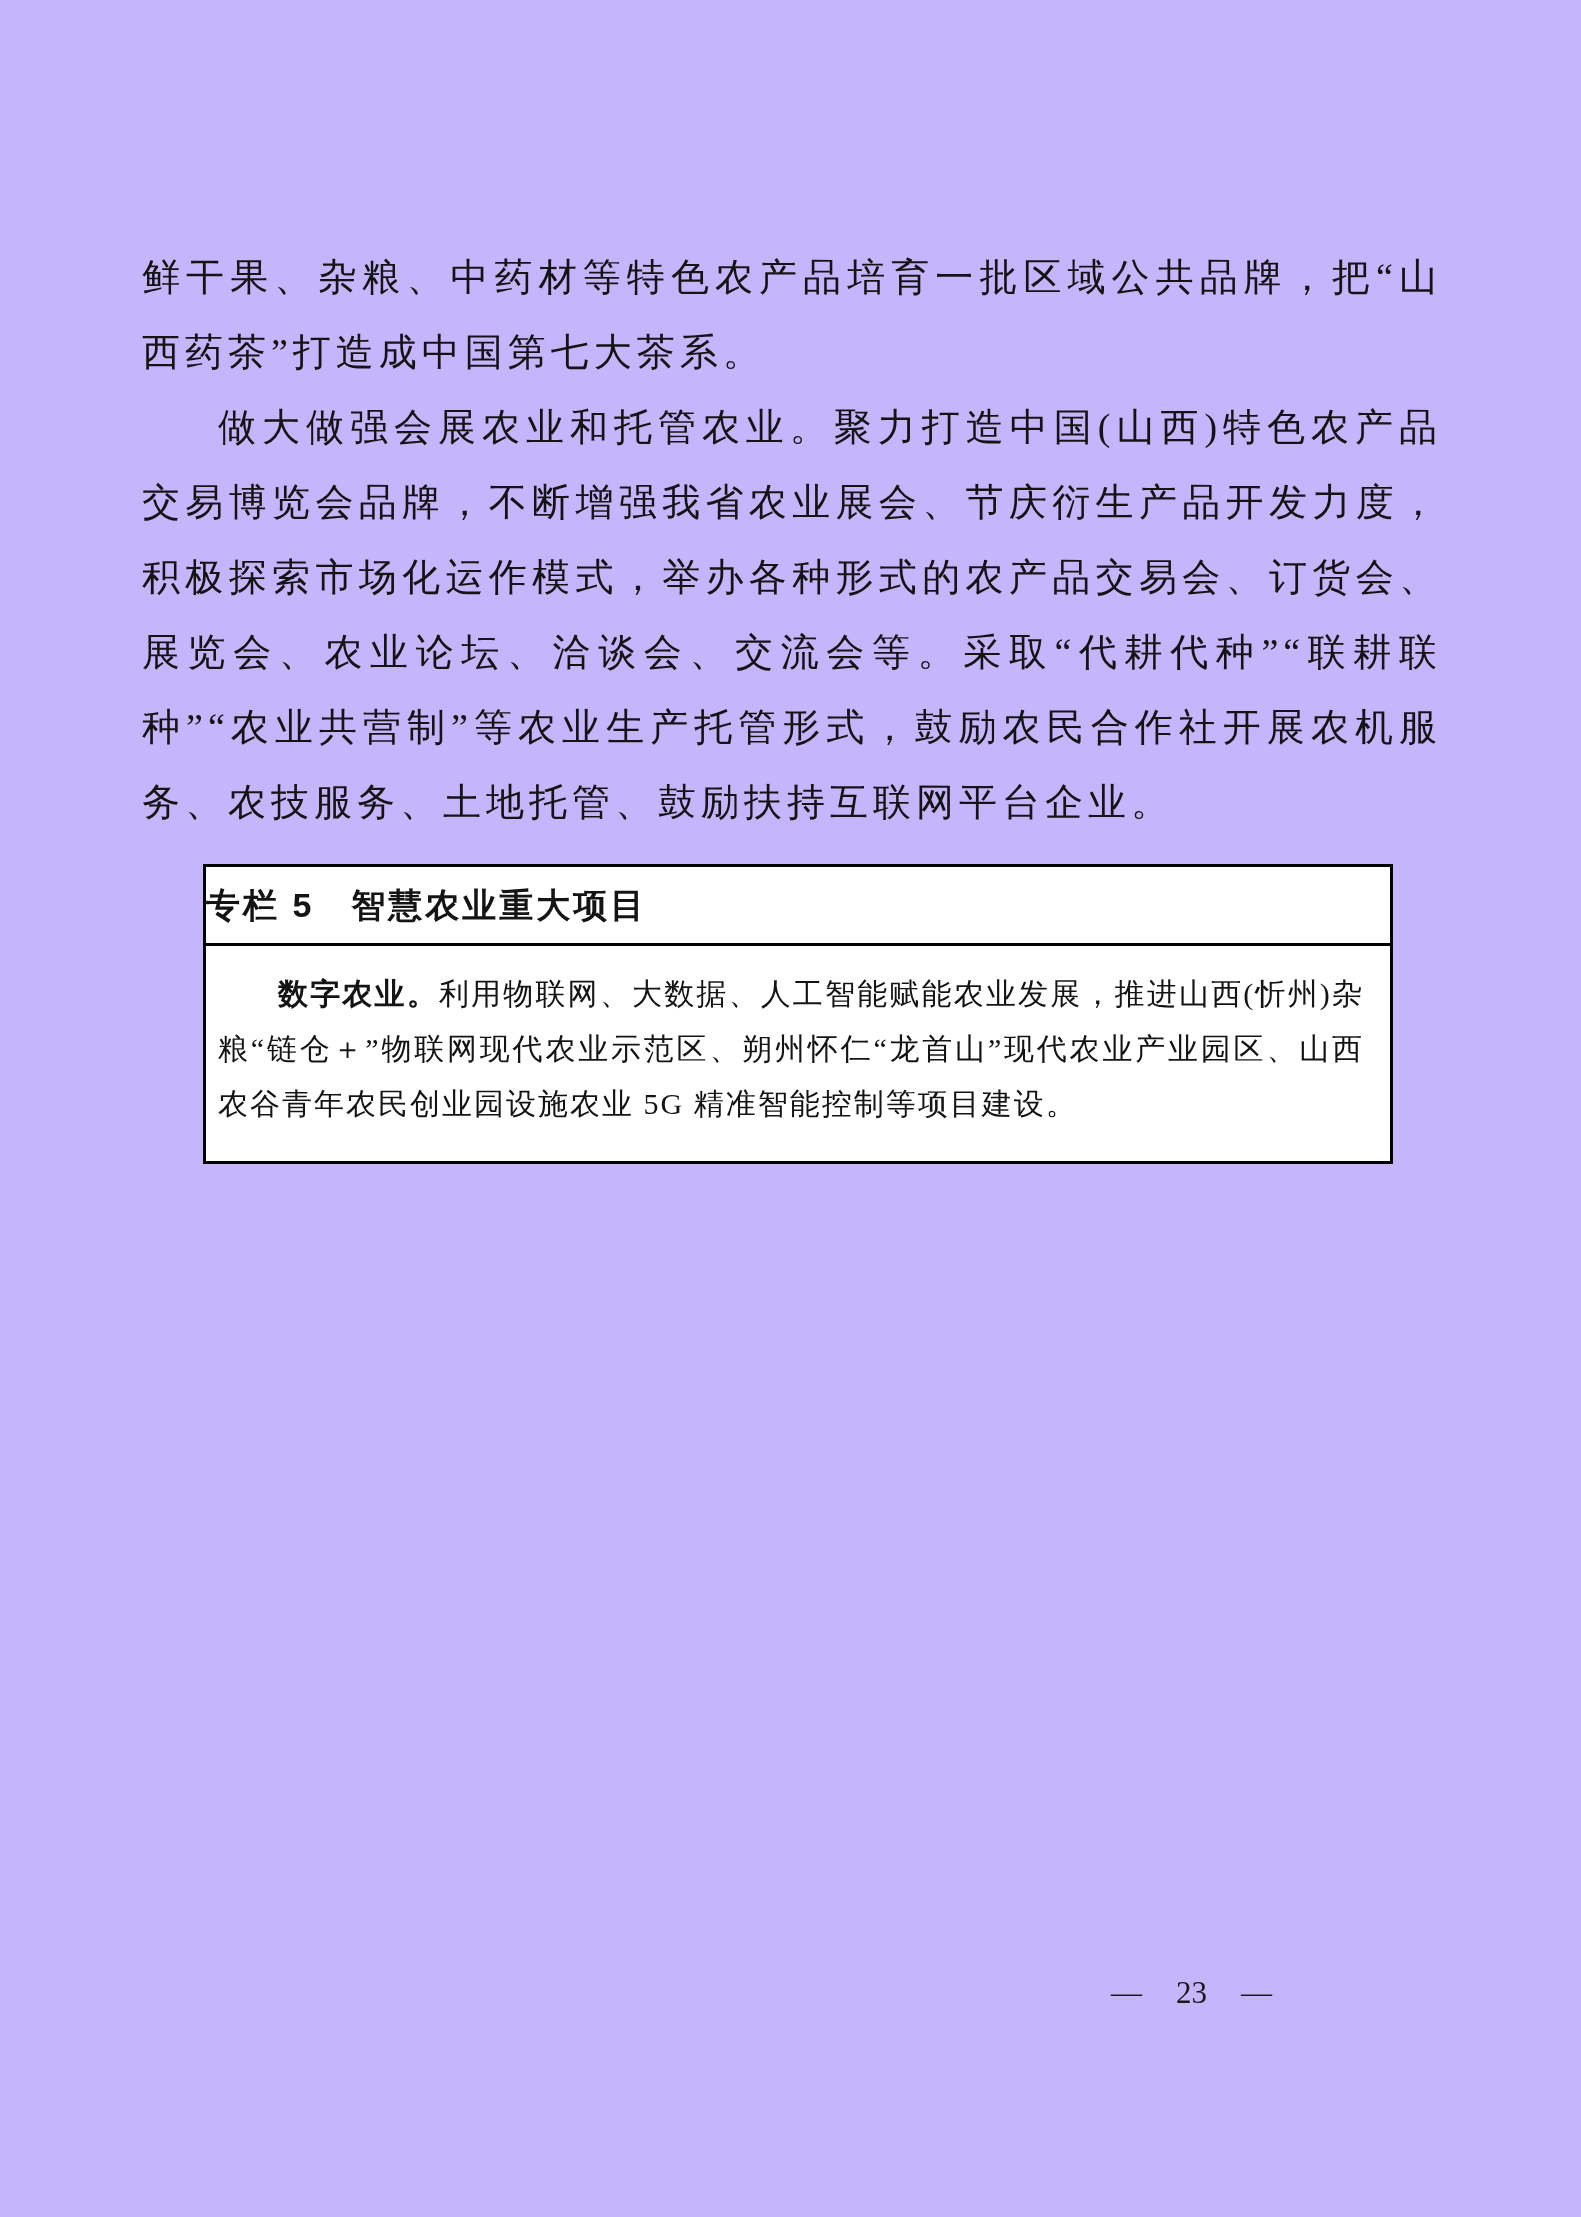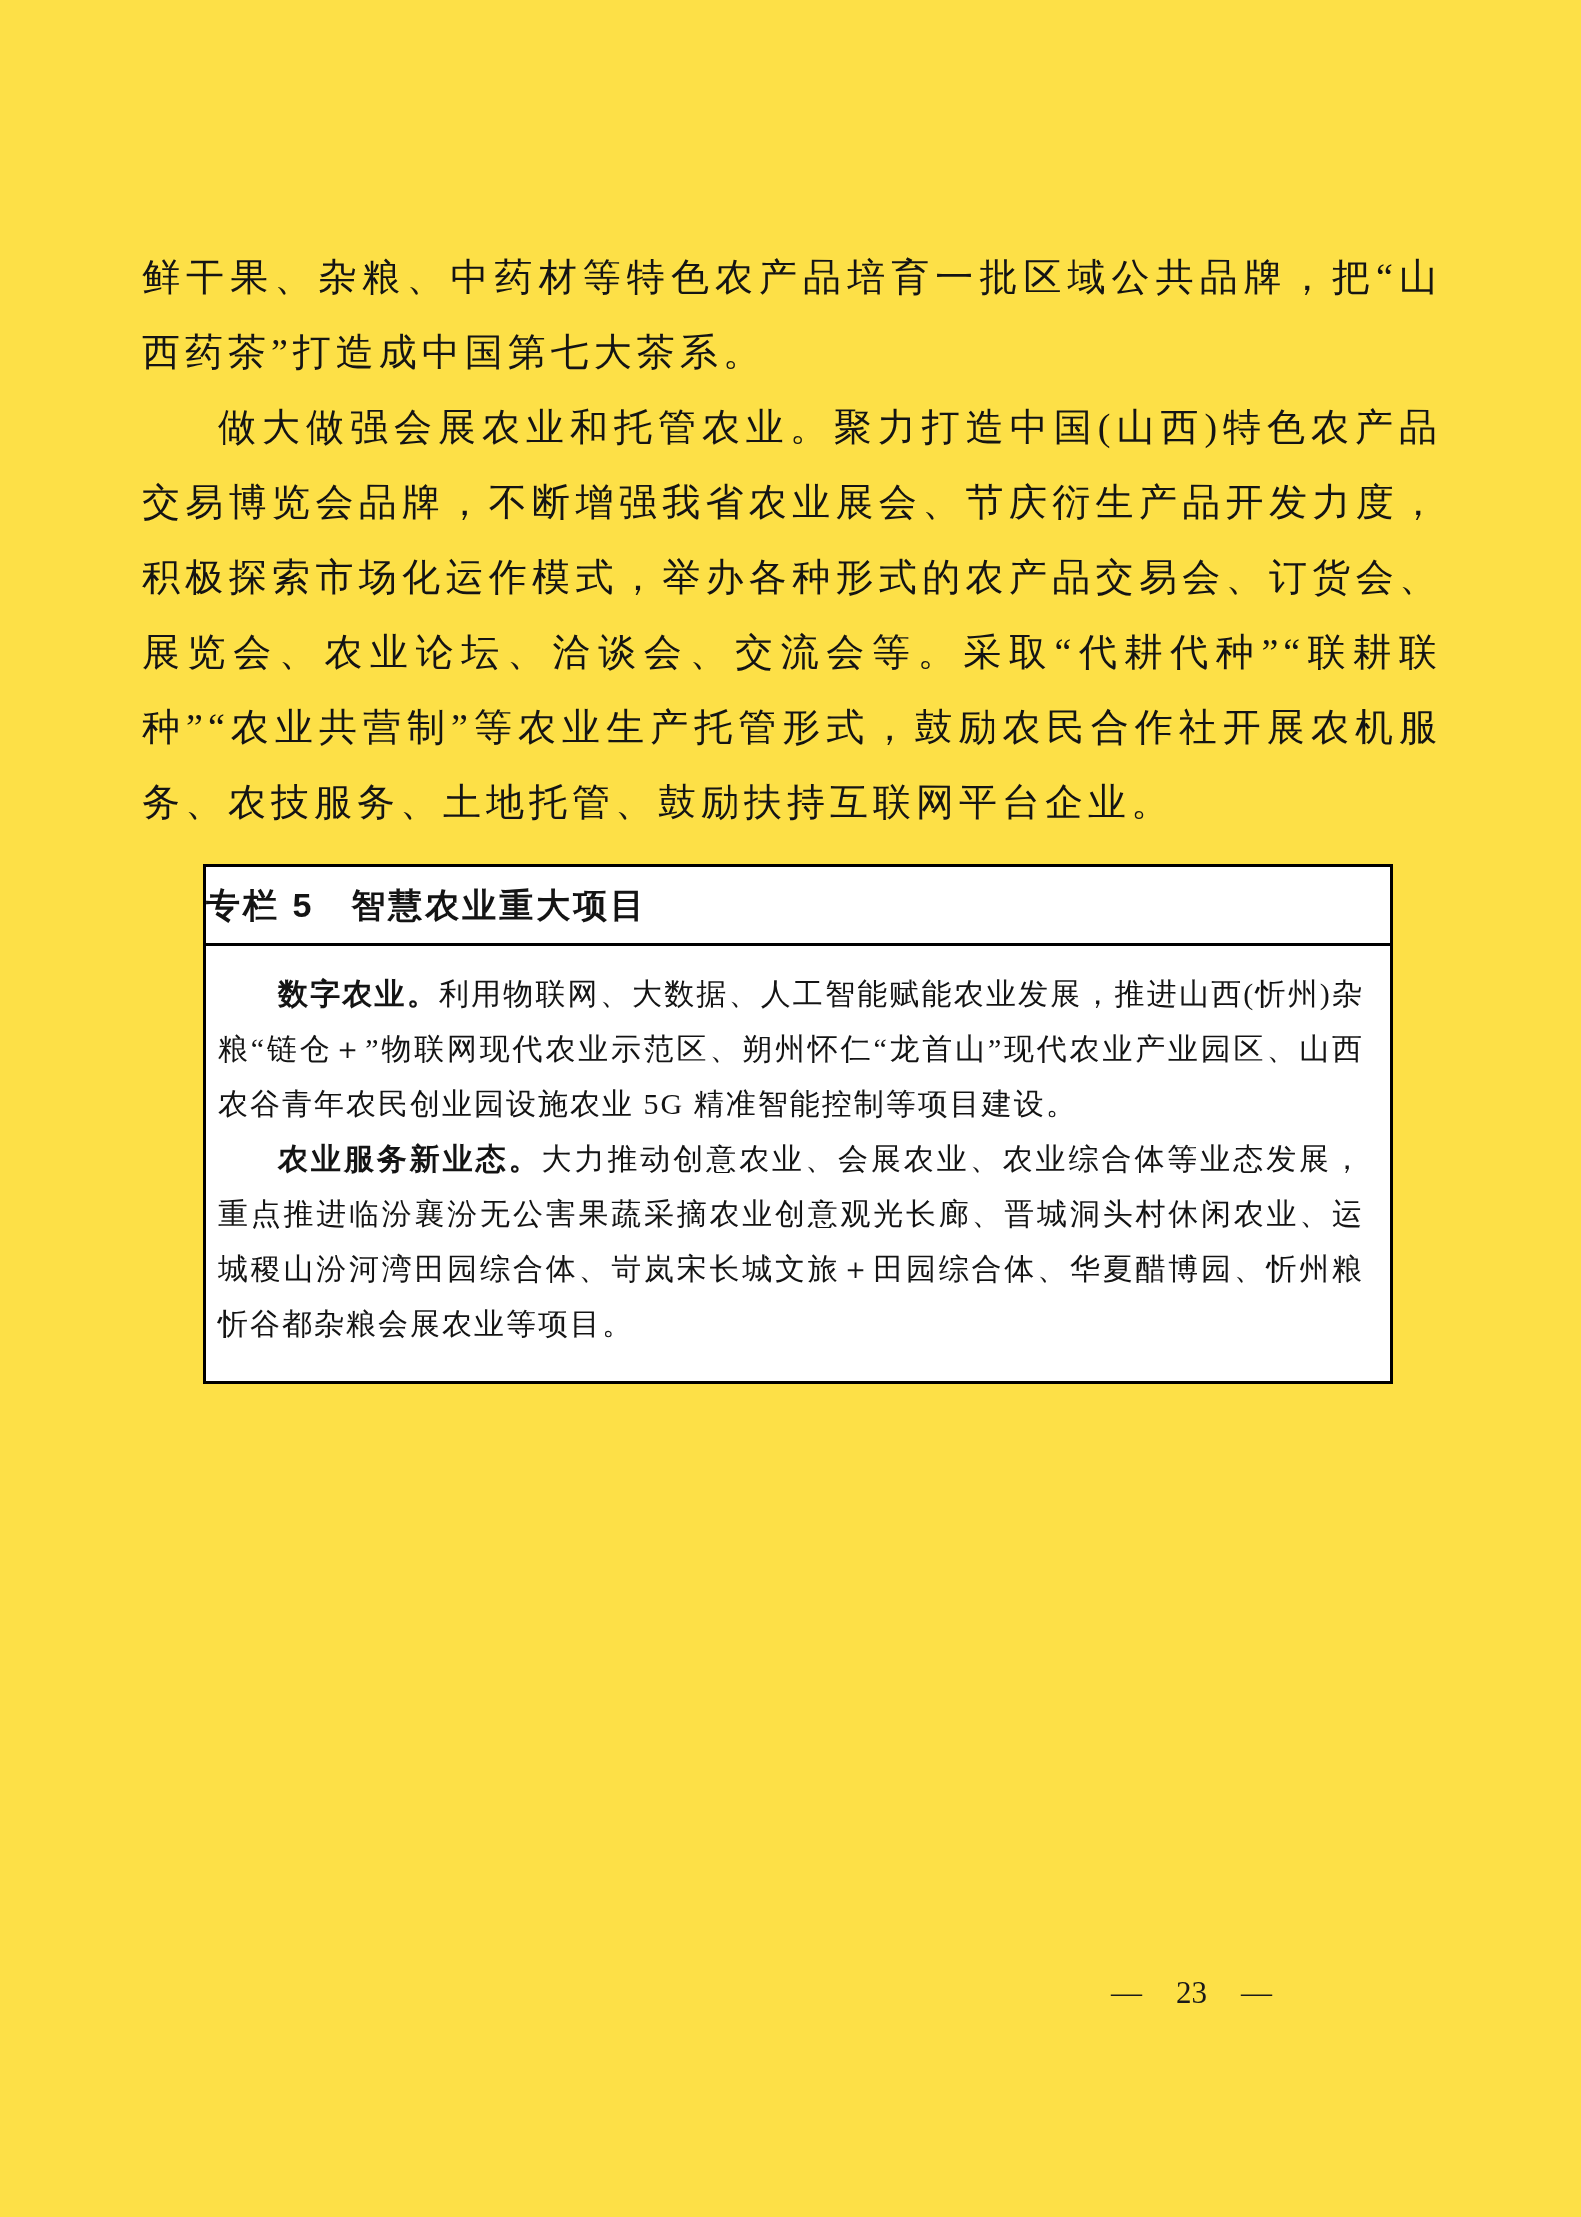--- a/index.html
+++ b/index.html
@@ -1,20 +1,20 @@
 <!DOCTYPE html>
 <html><head>
 <meta charset="utf-8">
 <style>
   html, body { margin: 0; padding: 0; background: #e8e8e8; }
   .page {
     position: relative;
     width: 1581px;
     height: 2217px;
-    background: #fde047;
+    background: #c4b5fd;
     font-family: "Liberation Serif", "DejaVu Serif", serif;
     color: #141414;
     overflow: hidden;
     margin: 0 auto;
   }
   .content {
     position: absolute;
     left: 142px;
     top: 240px;
     width: 1300px;
@@ -83,23 +83,20 @@
   <div class="content">
     <p class="continued">鲜干果、杂粮、中药材等特色农产品培育一批区域公共品牌，把“山西药茶”打造成中国第七大茶系。</p>
     <p>做大做强会展农业和托管农业。聚力打造中国(山西)特色农产品交易博览会品牌，不断增强我省农业展会、节庆衍生产品开发力度，积极探索市场化运作模式，举办各种形式的农产品交易会、订货会、展览会、农业论坛、洽谈会、交流会等。采取“代耕代种”“联耕联种”“农业共营制”等农业生产托管形式，鼓励农民合作社开展农机服务、农技服务、土地托管、鼓励扶持互联网平台企业。</p>
 
     <div class="callout">
       <div class="callout-header">专栏 5　智慧农业重大项目</div>
       <div class="callout-body">
         <p>
           <span class="lead">数字农业。</span><span>利用物联网、大数据、人工智能赋能农业发展，推进山西(忻州)杂粮“链仓＋”物联网现代农业示范区、朔州怀仁“龙首山”现代农业产业园区、山西农谷青年农民创业园设施农业 5G 精准智能控制等项目建设。</span>
         </p>
-        <p>
-          <span class="lead">农业服务新业态。</span><span>大力推动创意农业、会展农业、农业综合体等业态发展，重点推进临汾襄汾无公害果蔬采摘农业创意观光长廊、晋城洞头村休闲农业、运城稷山汾河湾田园综合体、岢岚宋长城文旅＋田园综合体、华夏醋博园、忻州粮忻谷都杂粮会展农业等项目。</span>
-        </p>
       </div>
     </div>
   </div>
 
   <div class="folio">
     <span class="dash">—</span><span class="num">23</span><span class="dash">—</span>
   </div>
 
 </div>
 

